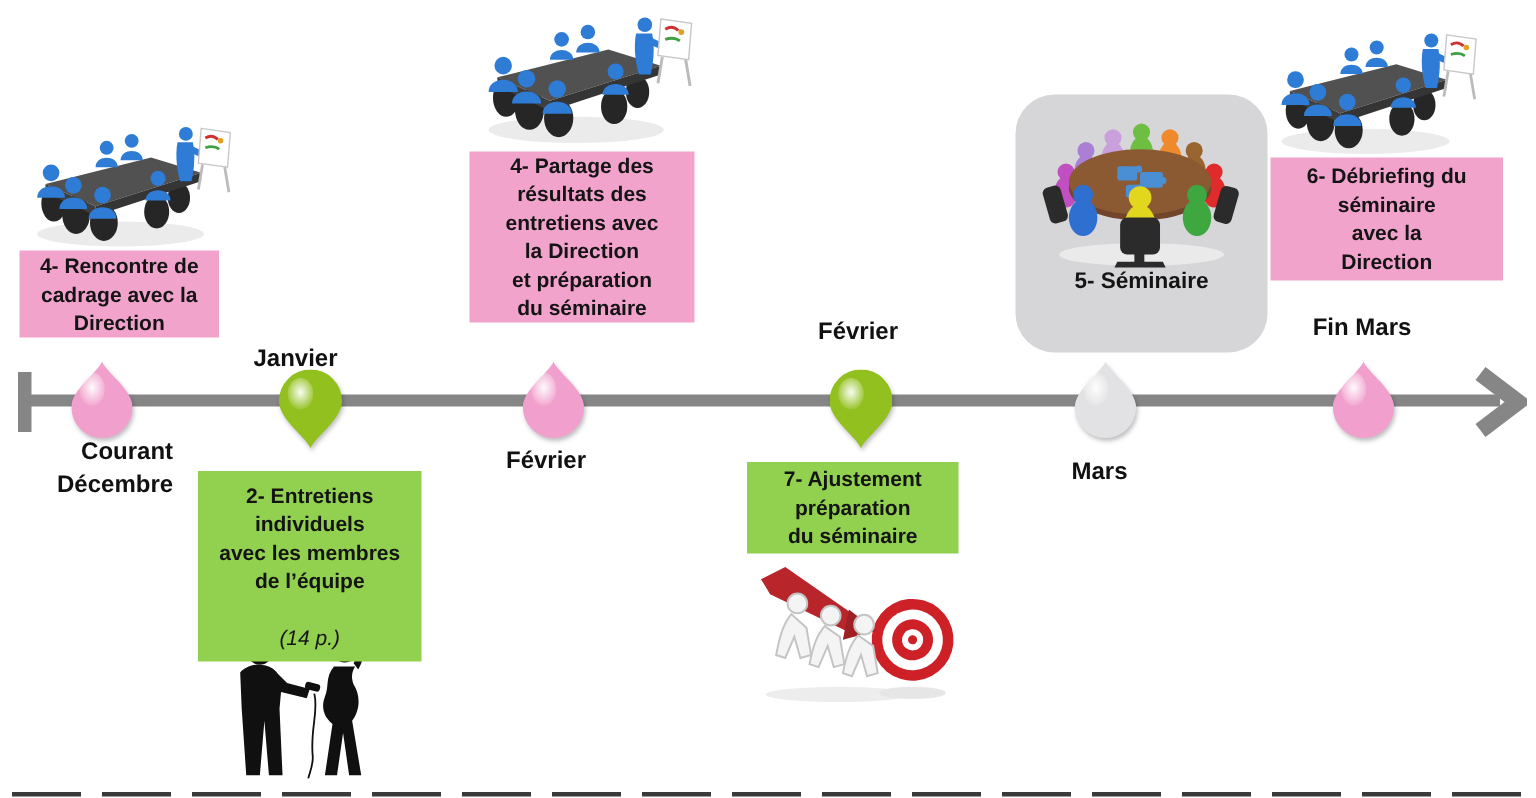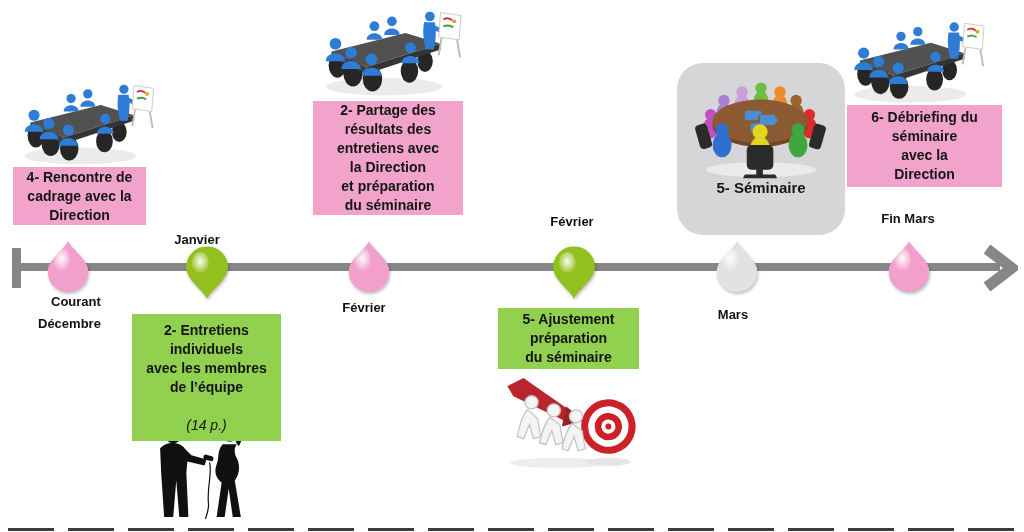--- a/index.html
+++ b/index.html
@@ -13,21 +13,21 @@
   .box{
     position:absolute;display:flex;align-items:center;justify-content:center;
     text-align:center;font-weight:bold;font-size:14px;line-height:19px;
     white-space:pre-line;color:#141414;
   }
   .pink{background:#F2A3CC;}
   .green{background:#92D050;}
   .graybox{background:#D6D6D8;border-radius:26px;margin-left:16px;}
   .note{display:block;font-style:italic;font-weight:normal;}
   .tl-label{
-    position:absolute;font-weight:bold;font-size:13px;line-height:22px;
+    position:absolute;font-weight:bold;font-size:16px;line-height:22px;
     text-align:center;white-space:pre-line;color:#111;
   }
   .axis{position:absolute;background:#868686;}
   .drop{position:absolute;filter:drop-shadow(1px 2px 1.5px rgba(0,0,0,0.25));}
   .clip{position:absolute;}
   .bottom-strip{
     position:absolute;left:8px;top:528px;width:1006px;height:3px;
     background:repeating-linear-gradient(90deg,#3A3A3A 0px,#3A3A3A 46px,transparent 46px,transparent 60px);
   }
   .seminar-caption{
@@ -265,30 +265,30 @@
   <div>
     <span style="display:block;white-space:pre-line">2- Entretiens
 individuels
 avec les membres
 de l’équipe</span>
     <span class="note">(14 p.)</span>
   </div>
 </div>
 
 <div class="box pink" style="left:313px;top:101px;width:150px;height:114px">
-  <span>2- Partage des
+  <span>4- Partage des
 résultats des
 entretiens avec
 la Direction
 et préparation
 du séminaire</span>
 </div>
 
 <div class="box green" style="left:498px;top:308px;width:141px;height:61px">
-  <span>5- Ajustement
+  <span>7- Ajustement
 préparation
 du séminaire</span>
 </div>
 
 <div class="box pink" style="left:847px;top:105px;width:155px;height:82px">
   <span>6- Débriefing du
 séminaire
 avec la
 Direction</span>
 </div>

